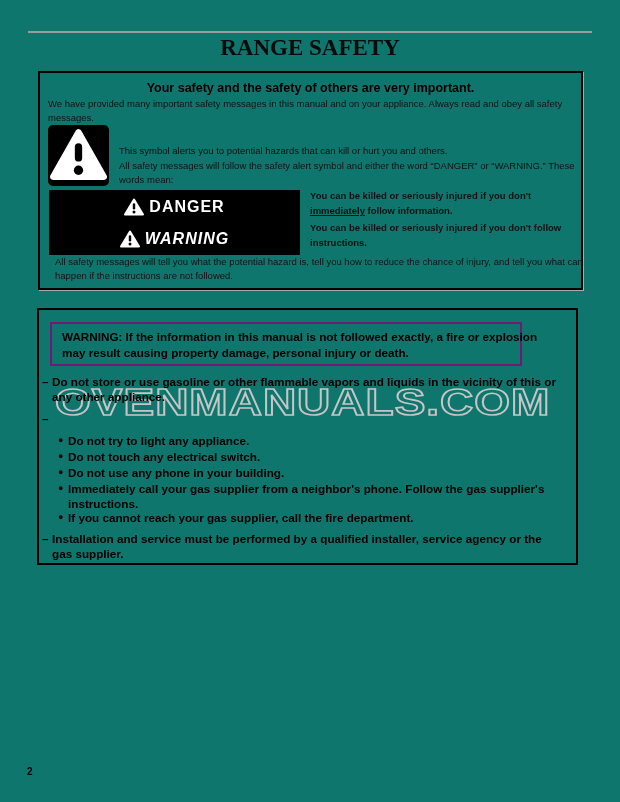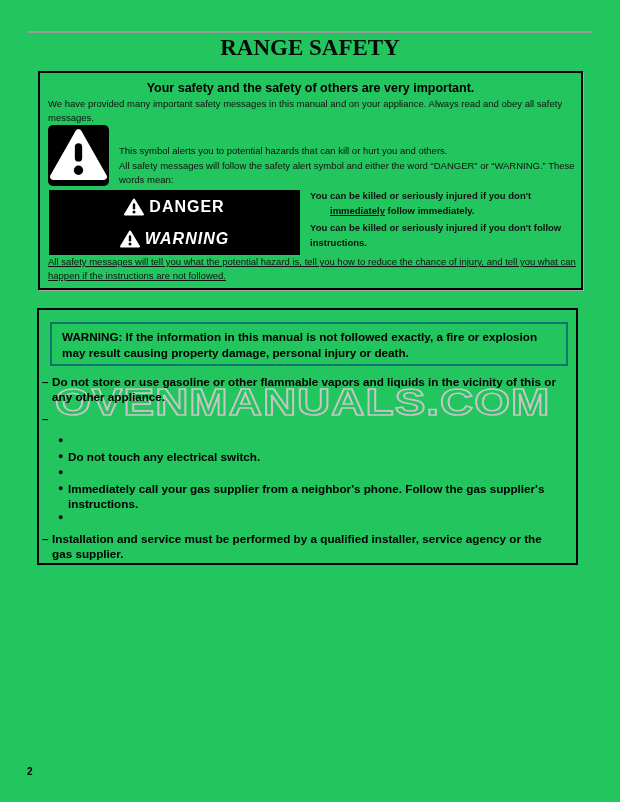--- a/index.html
+++ b/index.html
@@ -1,21 +1,21 @@
 <!DOCTYPE html>
 <html><head>
 <meta charset="utf-8">
 <style>
   * { margin: 0; padding: 0; box-sizing: border-box; }
   html, body { background: #ffffff; }
   #page {
     position: relative;
     width: 620px;
     height: 802px;
-    background: #22c55e;
+    background: #0f766e;
     font-family: "Liberation Sans", sans-serif;
     color: #000;
     overflow: hidden;
   }
   .abs { position: absolute; }
 
   
   #top-rule { left: 28px; top: 31px; width: 564px; height: 2px; background: #9b9b9b; z-index: 2; }
   #doc-title {
     left: 0; top: 35px; width: 620px;
@@ -52,28 +52,28 @@
 
   .signal-bar { left: 9px; width: 251px; height: 33px; background: #000;
     display: flex; align-items: center; justify-content: center; gap: 5px; }
   #danger-bar { top: 117px; }
   #warning-bar { top: 149px; font-style: italic; }
   .signal-label { color: #fff; font-weight: bold; font-size: 16px; letter-spacing: 1px; }
   .signal-icon { width: 20px; height: 18px; display: block; }
 
   #danger-text { left: 270px; top: 115px; width: 268px; }
   #warning-text { left: 270px; top: 147px; width: 268px; }
-  .uline { text-decoration: underline; margin-left: 20px; }
+  .uline { text-decoration: underline; }
 
-  #safety-outro { left: 8px; top: 182px; width: 528px; text-decoration: underline; }
+  #safety-outro { left: 15px; top: 182px; width: 528px; }
 
   
   #gas-box { left: 37px; top: 308px; width: 541px; height: 257px; border: 2px solid #000;
     z-index: 2; background: transparent; }
-  #gas-warning-box { left: 11px; top: 12px; width: 518px; height: 44px; border: 2px solid #0f766e; }
+  #gas-warning-box { left: 11px; top: 12px; width: 472px; height: 44px; border: 2px solid #701a75; }
   #gas-warning-text { left: 10px; top: 5px; width: 495px;
     font-weight: bold; font-size: 11.7px; line-height: 16px; }
   .g-bold { font-weight: bold; font-size: 11.7px; line-height: 15px; color: #000; }
   .dash-item { padding-left: 10px; text-indent: 0; }
   .dash-glyph { position: absolute; left: 0; top: 0; }
   #item-storage { left: 3px; top: 64px; width: 520px; }
   #item-smell   { left: 3px; top: 101px; width: 520px; }
   .bullet-item { padding-left: 10px; }
   .bullet-glyph { position: absolute; left: 0; top: 0; font-size: 9px; line-height: 15px; }
   #bullet-0 { left: 19px; top: 123px; width: 500px; }
@@ -113,21 +113,21 @@
     <div id="alert-para" class="abs body-txt">All safety messages will follow the safety alert symbol and either the word “DANGER” or “WARNING.” These words mean:</div>
 
     <div id="danger-bar" class="abs signal-bar">
       <svg class="signal-icon" viewBox="0 0 20 18">
         <polygon points="10,1.5 19,16.5 1,16.5" fill="#fff" stroke="#fff" stroke-width="2" stroke-linejoin="round"></polygon>
         <rect x="8.8" y="5.2" width="2.4" height="6.2" rx="1.2" fill="#000"></rect>
         <circle cx="10" cy="14.1" r="1.5" fill="#000"></circle>
       </svg>
       <span class="signal-label">DANGER</span>
     </div>
-    <div id="danger-text" class="abs bold-9"><span>You can be killed or seriously injured if you don't </span><span class="uline">immediately</span><span> follow immediately.</span></div>
+    <div id="danger-text" class="abs bold-9"><span>You can be killed or seriously injured if you don't </span><span class="uline">immediately</span><span> follow information.</span></div>
 
     <div id="warning-bar" class="abs signal-bar">
       <svg class="signal-icon" viewBox="0 0 20 18">
         <polygon points="10,1.5 19,16.5 1,16.5" fill="#fff" stroke="#fff" stroke-width="2" stroke-linejoin="round"></polygon>
         <rect x="8.8" y="5.2" width="2.4" height="6.2" rx="1.2" fill="#000"></rect>
         <circle cx="10" cy="14.1" r="1.5" fill="#000"></circle>
       </svg>
       <span class="signal-label">WARNING</span>
     </div>
     <div id="warning-text" class="abs bold-9">You can be killed or seriously injured if you don't follow instructions.</div>
@@ -145,34 +145,37 @@
       <span class="dash-glyph">–</span>
       <span>Do not store or use gasoline or other flammable vapors and liquids in the vicinity of this or any other appliance.</span>
     </div>
 
     <div id="item-smell" class="abs g-bold dash-item">
       <span class="dash-glyph">–</span>
     </div>
 
     <div id="bullet-0" class="abs g-bold bullet-item">
       <span class="bullet-glyph">●</span>
+      <span>Do not try to light any appliance.</span>
     </div>
     <div id="bullet-1" class="abs g-bold bullet-item">
       <span class="bullet-glyph">●</span>
       <span>Do not touch any electrical switch.</span>
     </div>
     <div id="bullet-2" class="abs g-bold bullet-item">
       <span class="bullet-glyph">●</span>
+      <span>Do not use any phone in your building.</span>
     </div>
     <div id="bullet-call" class="abs g-bold bullet-item">
       <span class="bullet-glyph">●</span>
       <span>Immediately call your gas supplier from a neighbor's phone. Follow the gas supplier's instructions.</span>
     </div>
     <div id="bullet-fire" class="abs g-bold bullet-item">
       <span class="bullet-glyph">●</span>
+      <span>If you cannot reach your gas supplier, call the fire department.</span>
     </div>
 
     <div id="item-install" class="abs g-bold dash-item">
       <span class="dash-glyph">–</span>
       <span>Installation and service must be performed by a qualified installer, service agency or the gas supplier.</span>
     </div>
   </div>
 
   <div id="page-number" class="abs">2</div>
 

